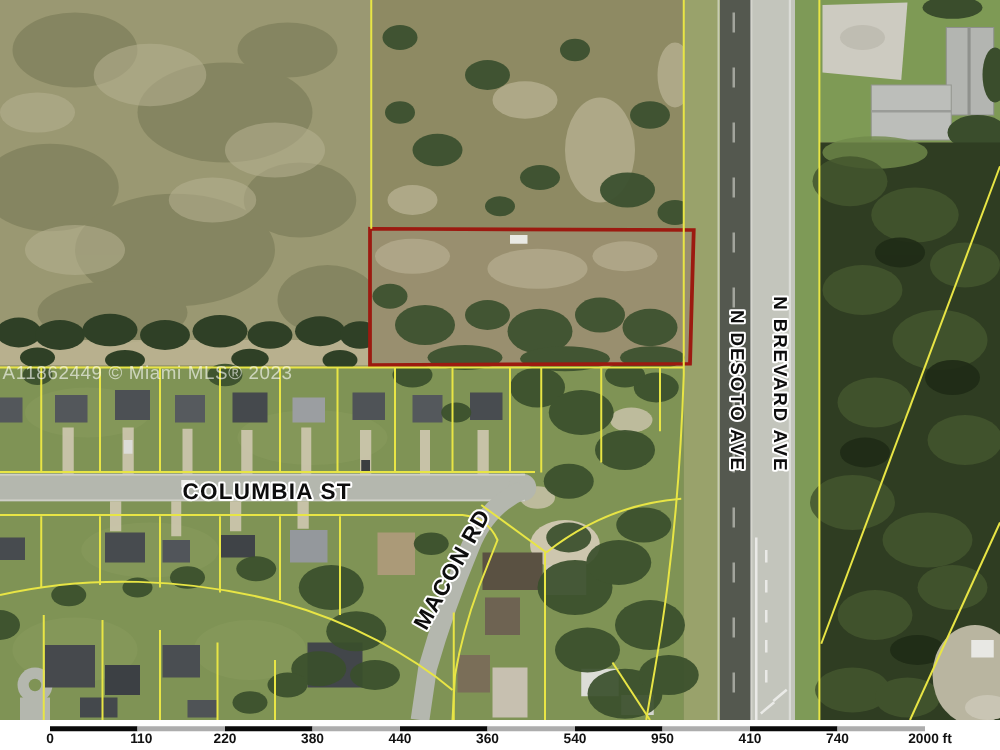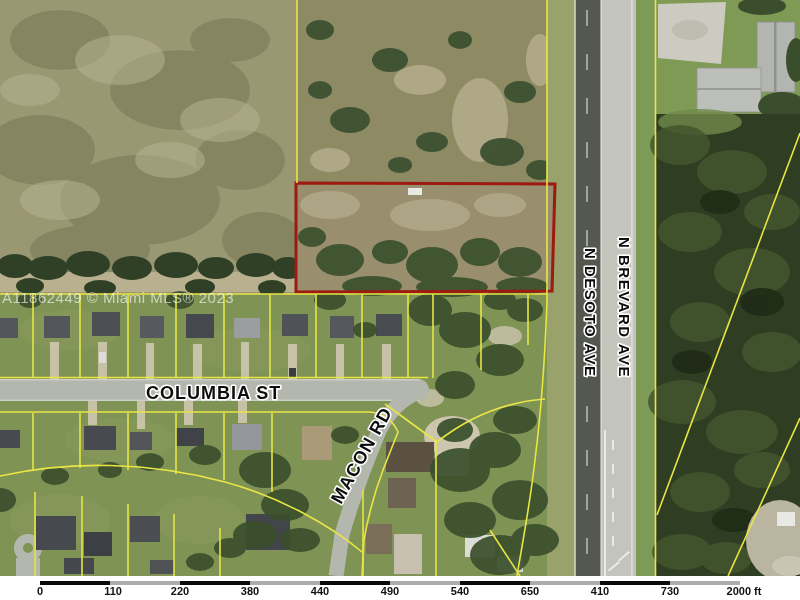--- a/index.html
+++ b/index.html
@@ -369,20 +369,20 @@
       <div class="seg-d"></div>
       <div class="seg-l"></div>
       <div class="seg-d"></div>
       <div class="seg-l"></div>
     </div>
     <span class="tick" style="left:40px">0</span>
     <span class="tick" style="left:113px">110</span>
     <span class="tick" style="left:180px">220</span>
     <span class="tick" style="left:250px">380</span>
     <span class="tick" style="left:320px">440</span>
-    <span class="tick" style="left:390px">490</span>
+    <span class="tick" style="left:390px">360</span>
     <span class="tick" style="left:460px">540</span>
-    <span class="tick" style="left:530px">650</span>
+    <span class="tick" style="left:530px">950</span>
     <span class="tick" style="left:600px">410</span>
-    <span class="tick" style="left:670px">730</span>
+    <span class="tick" style="left:670px">740</span>
     <span class="tick" style="left:744px">2000 ft</span>
   </div>
 </div>
 
 </body></html>

